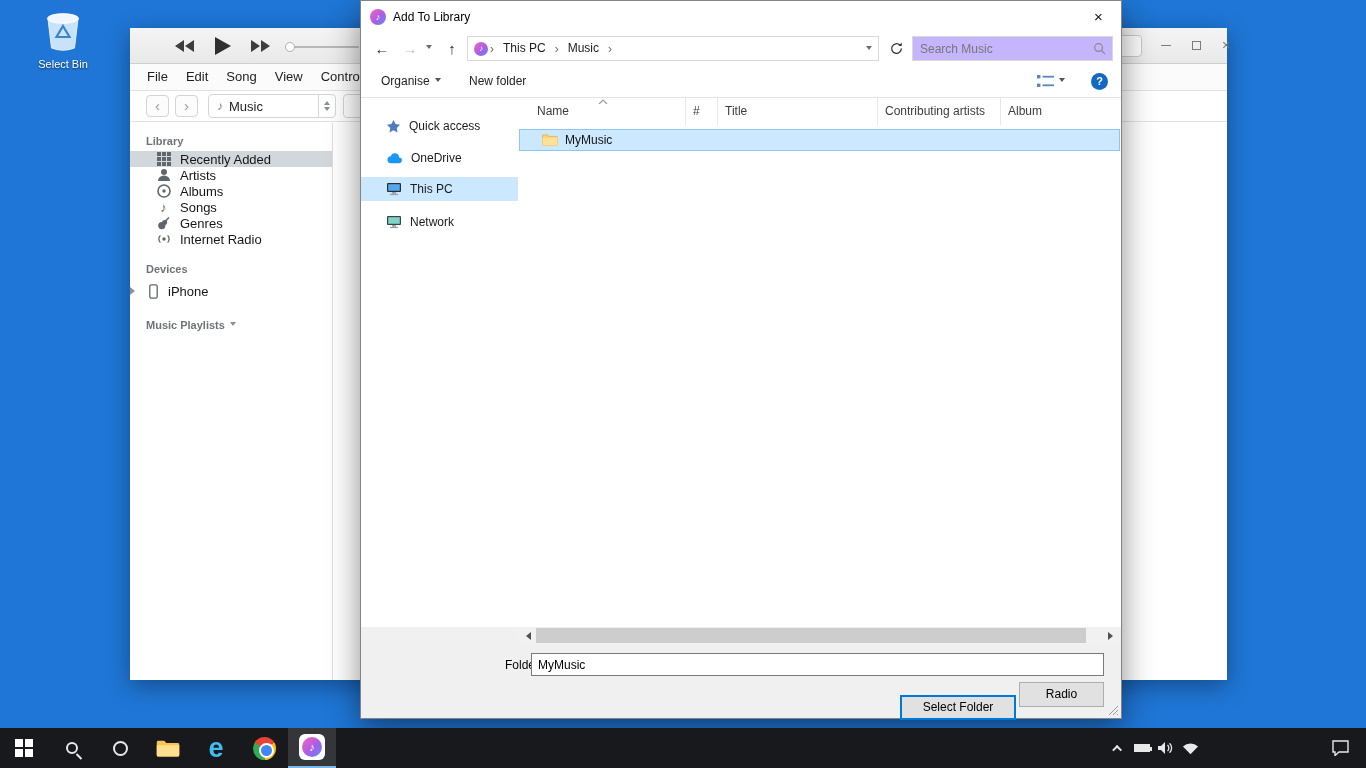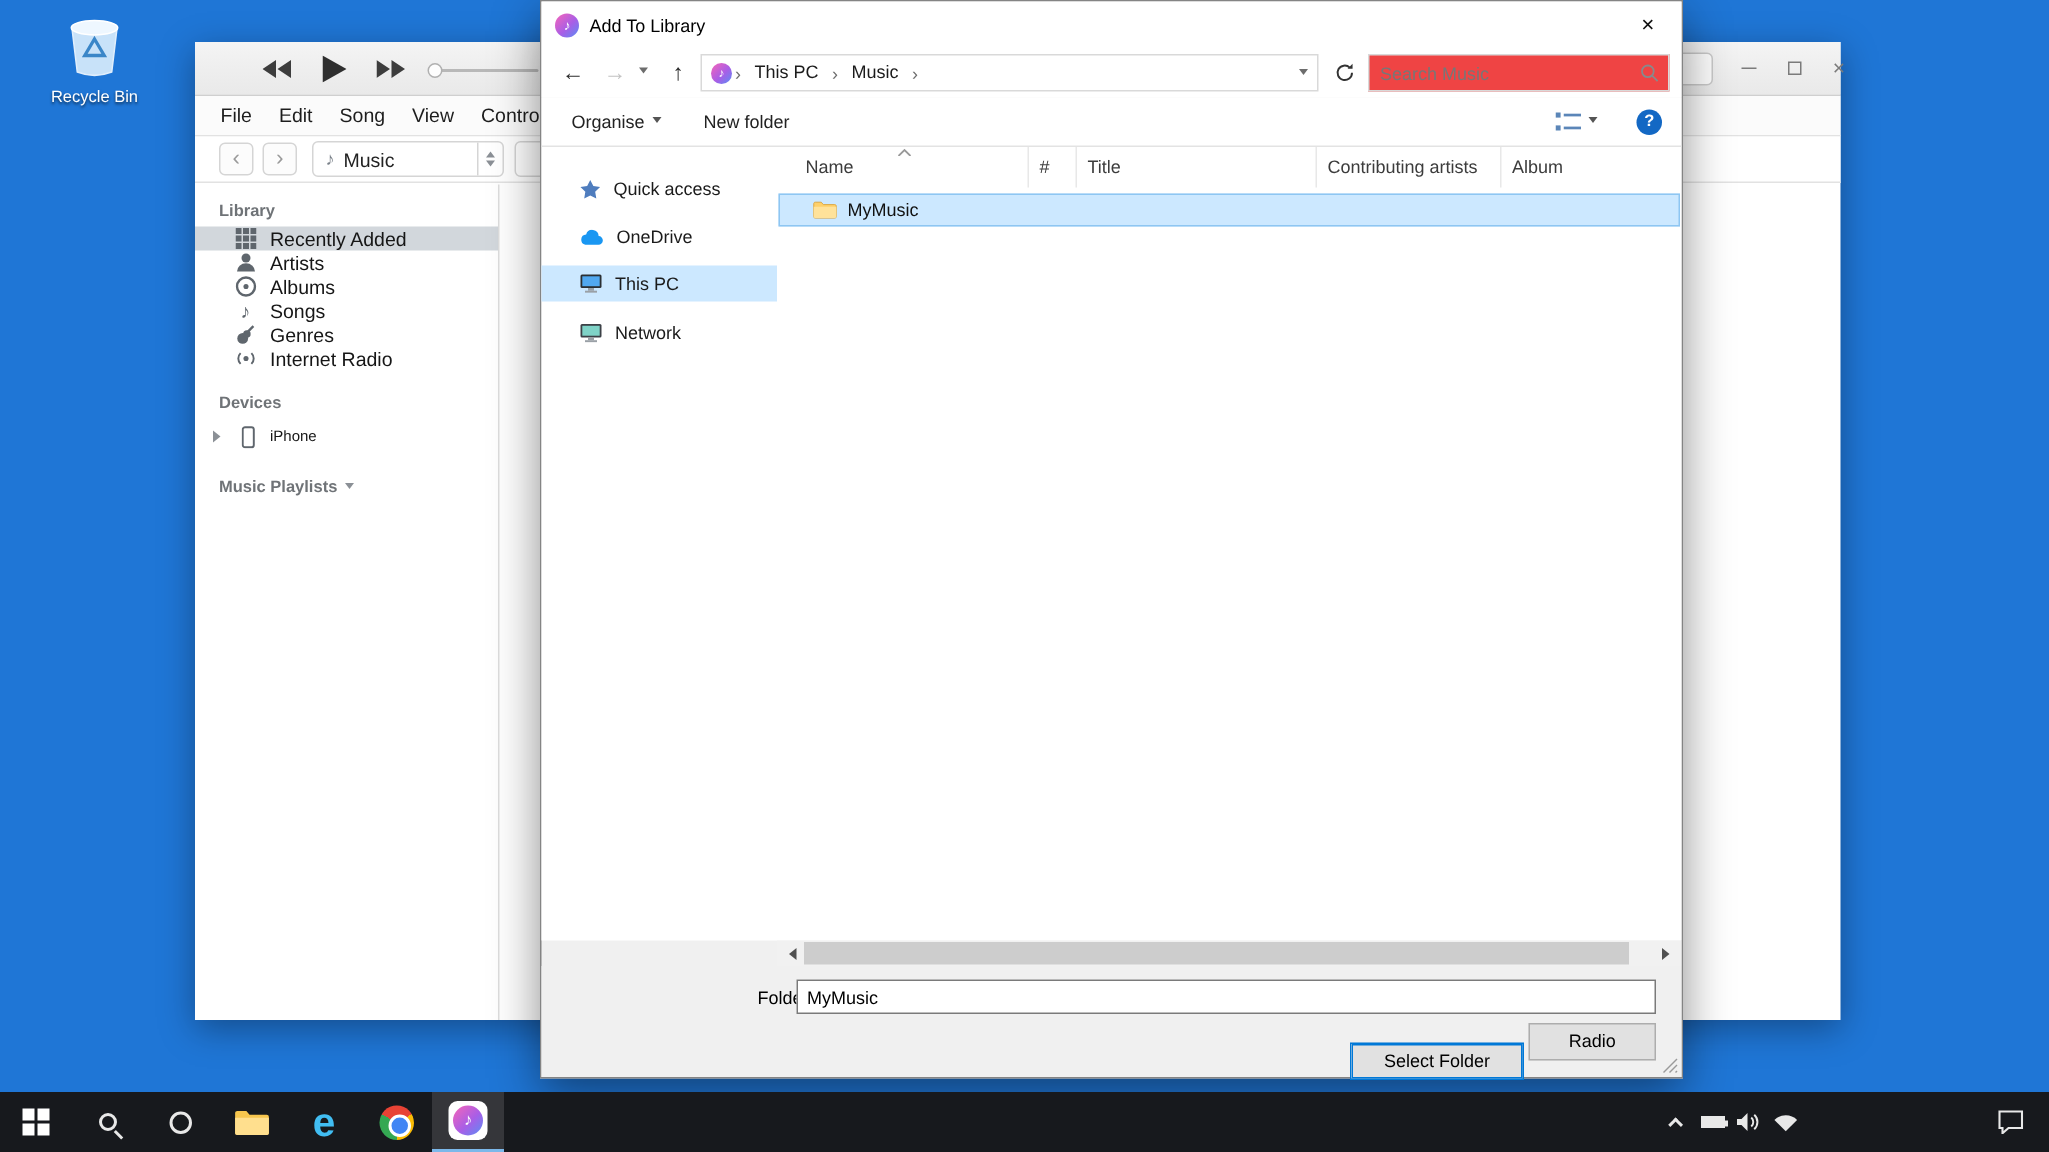--- a/index.html
+++ b/index.html
@@ -26,39 +26,39 @@
   .it-selector { position:absolute; left:78px; top:3px; width:128px; height:24px; border:1px solid #d5d5d5; border-radius:4px; display:flex; align-items:center; background:#fff; font-size:13px; color:#222; }
   .it-selector .note { color:#7b828a; margin:0 6px 0 8px; font-size:12px; }
   .it-stepper { margin-left:auto; width:17px; height:100%; border-left:1px solid #d5d5d5; display:flex; flex-direction:column; align-items:center; justify-content:center; gap:2px; }
   .it-partial-ctl { position:absolute; left:213px; top:3px; width:40px; height:24px; border:1px solid #d5d5d5; border-radius:4px; background:#fff; }
   .it-body { position:absolute; left:0; top:95px; right:0; bottom:0; }
   .it-sidebar { position:absolute; left:0; top:0; bottom:0; width:203px; border-right:1px solid #dddddd; background:#fff; }
   .lib-heading { margin:12px 0 4px 16px; font-size:11px; font-weight:bold; color:#6f7377; }
   .lib-item { height:16px; display:flex; align-items:center; padding-left:26px; gap:9px; font-size:13px; color:#161616; }
   .lib-item.selected { background:#d2d7dc; }
   .lib-ic { width:15px; height:15px; display:inline-flex; align-items:center; justify-content:center; color:#5f666d; font-size:13px; }
-  .dev-row { height:24px; display:flex; align-items:center; padding-left:12px; gap:7px; font-size:10px; color:#161616; }
+  .dev-row { height:24px; display:flex; align-items:center; gap:7px; font-size:13px; color:#161616; }
   .tri-r { width:0; height:0; border:4px solid transparent; border-left:5px solid #8b9096; }
   .tri-d { width:0; height:0; border:4px solid transparent; border-top:5px solid #8b9096; }
   .tri-d.sm { border-width:3px; border-top-width:4px; }
   .pl-heading { margin:16px 0 0 16px; font-size:11px; font-weight:bold; color:#6f7377; display:flex; align-items:center; gap:5px; }
 
   
   .dialog { left:360px; top:0; width:762px; height:719px; background:#f0f0f0; border:1px solid #848484; box-shadow:0 10px 30px rgba(0,0,0,.45); }
   .dlg-titlebar { height:31px; background:#fff; display:flex; align-items:center; padding-left:9px; }
   .dlg-title { font-size:12px; color:#000; margin-left:7px; }
   .dlg-close { margin-left:auto; width:45px; height:31px; display:flex; align-items:center; justify-content:center; font-size:15px; color:#111; }
   .dlg-navrow { position:relative; height:33px; background:#fff; }
   .navglyph { position:absolute; top:0; height:33px; display:flex; align-items:center; justify-content:center; width:26px; font-size:15px; color:#2b2b2b; }
   .addrbar { position:absolute; left:106px; top:4px; width:412px; height:25px; background:#fff; border:1px solid #d9d9d9; display:flex; align-items:center; font-size:12px; color:#1b1b1b; }
   .crumb { padding:0 7px; line-height:23px; }
   .crumb-sep { color:#6d6d6d; font-size:12px; padding:0 2px; }
   .addr-chevron { margin-left:auto; width:18px; text-align:center; }
   .refreshbtn { position:absolute; left:524px; top:4px; width:22px; height:25px; display:flex; align-items:center; justify-content:center; }
-  .searchbox { position:absolute; left:551px; top:4px; width:201px; height:25px; background:#ef4444; border:1px solid #d9d9d9; display:flex; align-items:center; }
+  .searchbox { position:absolute; left:551px; top:4px; width:201px; height:25px; background:#c4b5fd; border:1px solid #d9d9d9; display:flex; align-items:center; }
   .searchbox input { border:none; outline:none; flex:1; font-family:"Liberation Sans",sans-serif; font-size:12px; padding:0 4px 0 7px; color:#1b1b1b; background:transparent; }
   .searchbox input::placeholder { color:#777; }
   .dlg-toolbar { position:relative; height:33px; background:#fff; border-bottom:1px solid #e3e3e3; font-size:12px; color:#222; }
   .tool-item { position:absolute; top:0; height:32px; display:flex; align-items:center; gap:5px; }
   .help-circle { width:17px; height:17px; border-radius:50%; background:#1368c4; color:#fff; font-size:11px; font-weight:bold; display:flex; align-items:center; justify-content:center; }
   .dlg-sidebar { position:absolute; left:0; top:97px; width:157px; bottom:91px; background:#fff; }
   .side-item { position:absolute; left:0; width:157px; height:24px; display:flex; align-items:center; padding-left:25px; gap:8px; font-size:12px; color:#1b1b1b; }
   .side-item.selected { background:#cce8ff; }
   .dlg-list { position:absolute; left:157px; top:97px; right:0; bottom:91px; background:#fff; }
   .hdr-row { position:absolute; left:0; top:0; right:0; height:27px; display:flex; font-size:12px; color:#3c3c3c; }
@@ -105,21 +105,21 @@
 </style>
 </head>
 <body>
 
 <div class="abs recycle-bin">
   <svg width="44" height="46" viewBox="0 0 44 46">
     <path d="M7 13 L37 13 L33.5 42 Q22 46.5 10.5 42 Z" fill="#d7ecfc" stroke="#f2f9ff" stroke-width="1" opacity="0.92"></path>
     <ellipse cx="22" cy="12.5" rx="15.5" ry="4.8" fill="#eef7ff" stroke="#ffffff" stroke-width="1"></ellipse>
     <path d="M22 20 l6.5 11 h-13 z" fill="none" stroke="#3a86c8" stroke-width="2.2"></path>
   </svg>
-  <div class="label">Recycle Bin</div>
+  <div class="label">Select Bin</div>
 </div>
 
 <div class="abs itunes">
   <div class="it-toolbar">
     <div class="pb-btn" style="left:42px; width:26px;">
       <svg width="20" height="12" viewBox="0 0 20 12">
           <path d="M9 0 L0 6 L9 12 Z M19 0 L10 6 L19 12 Z" fill="#3d3d3d"></path>
         </svg>
     </div>
     <div class="pb-btn" style="left:80px; width:26px;">

